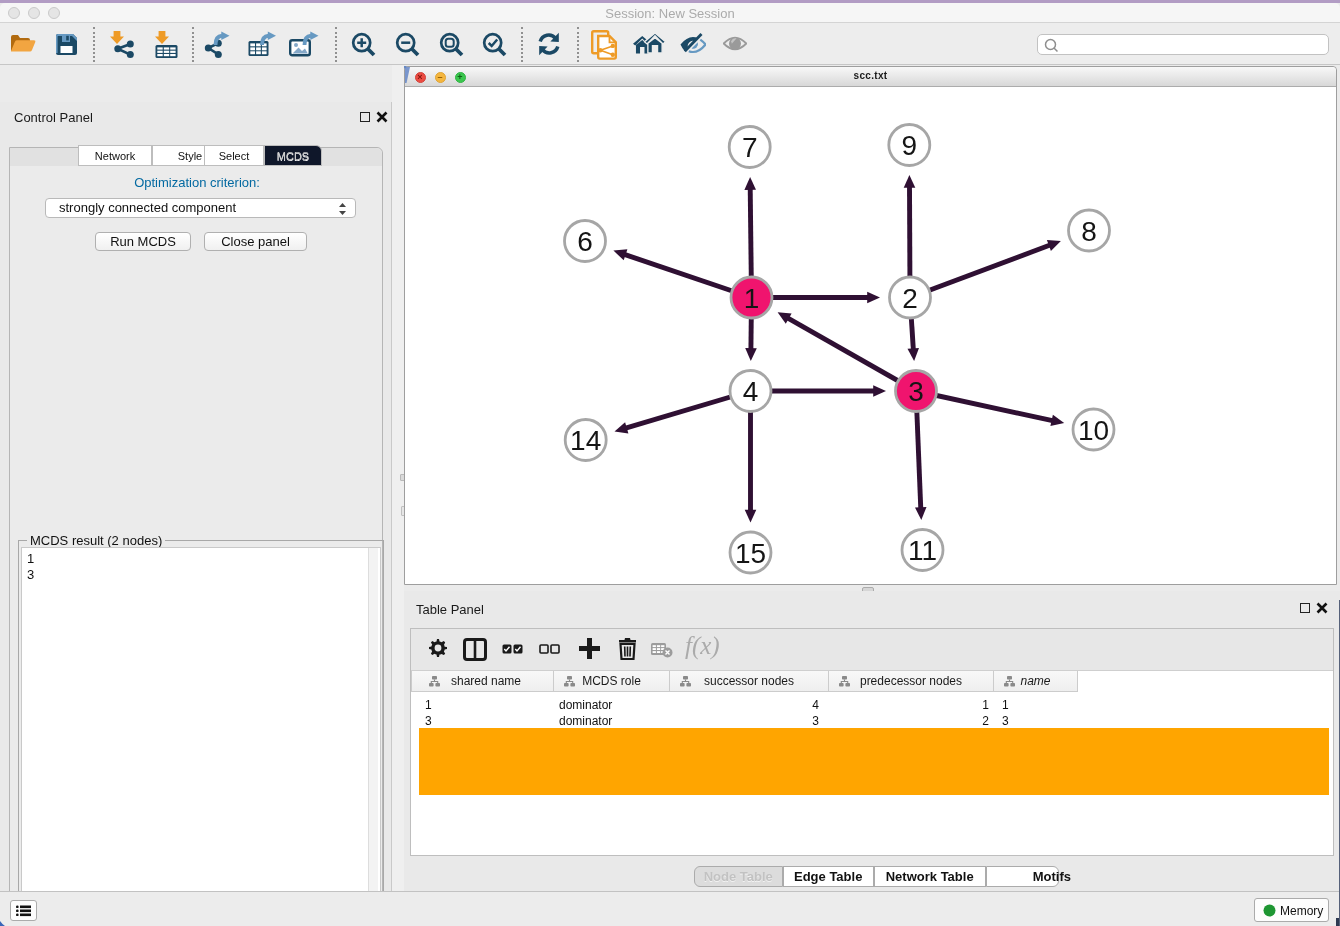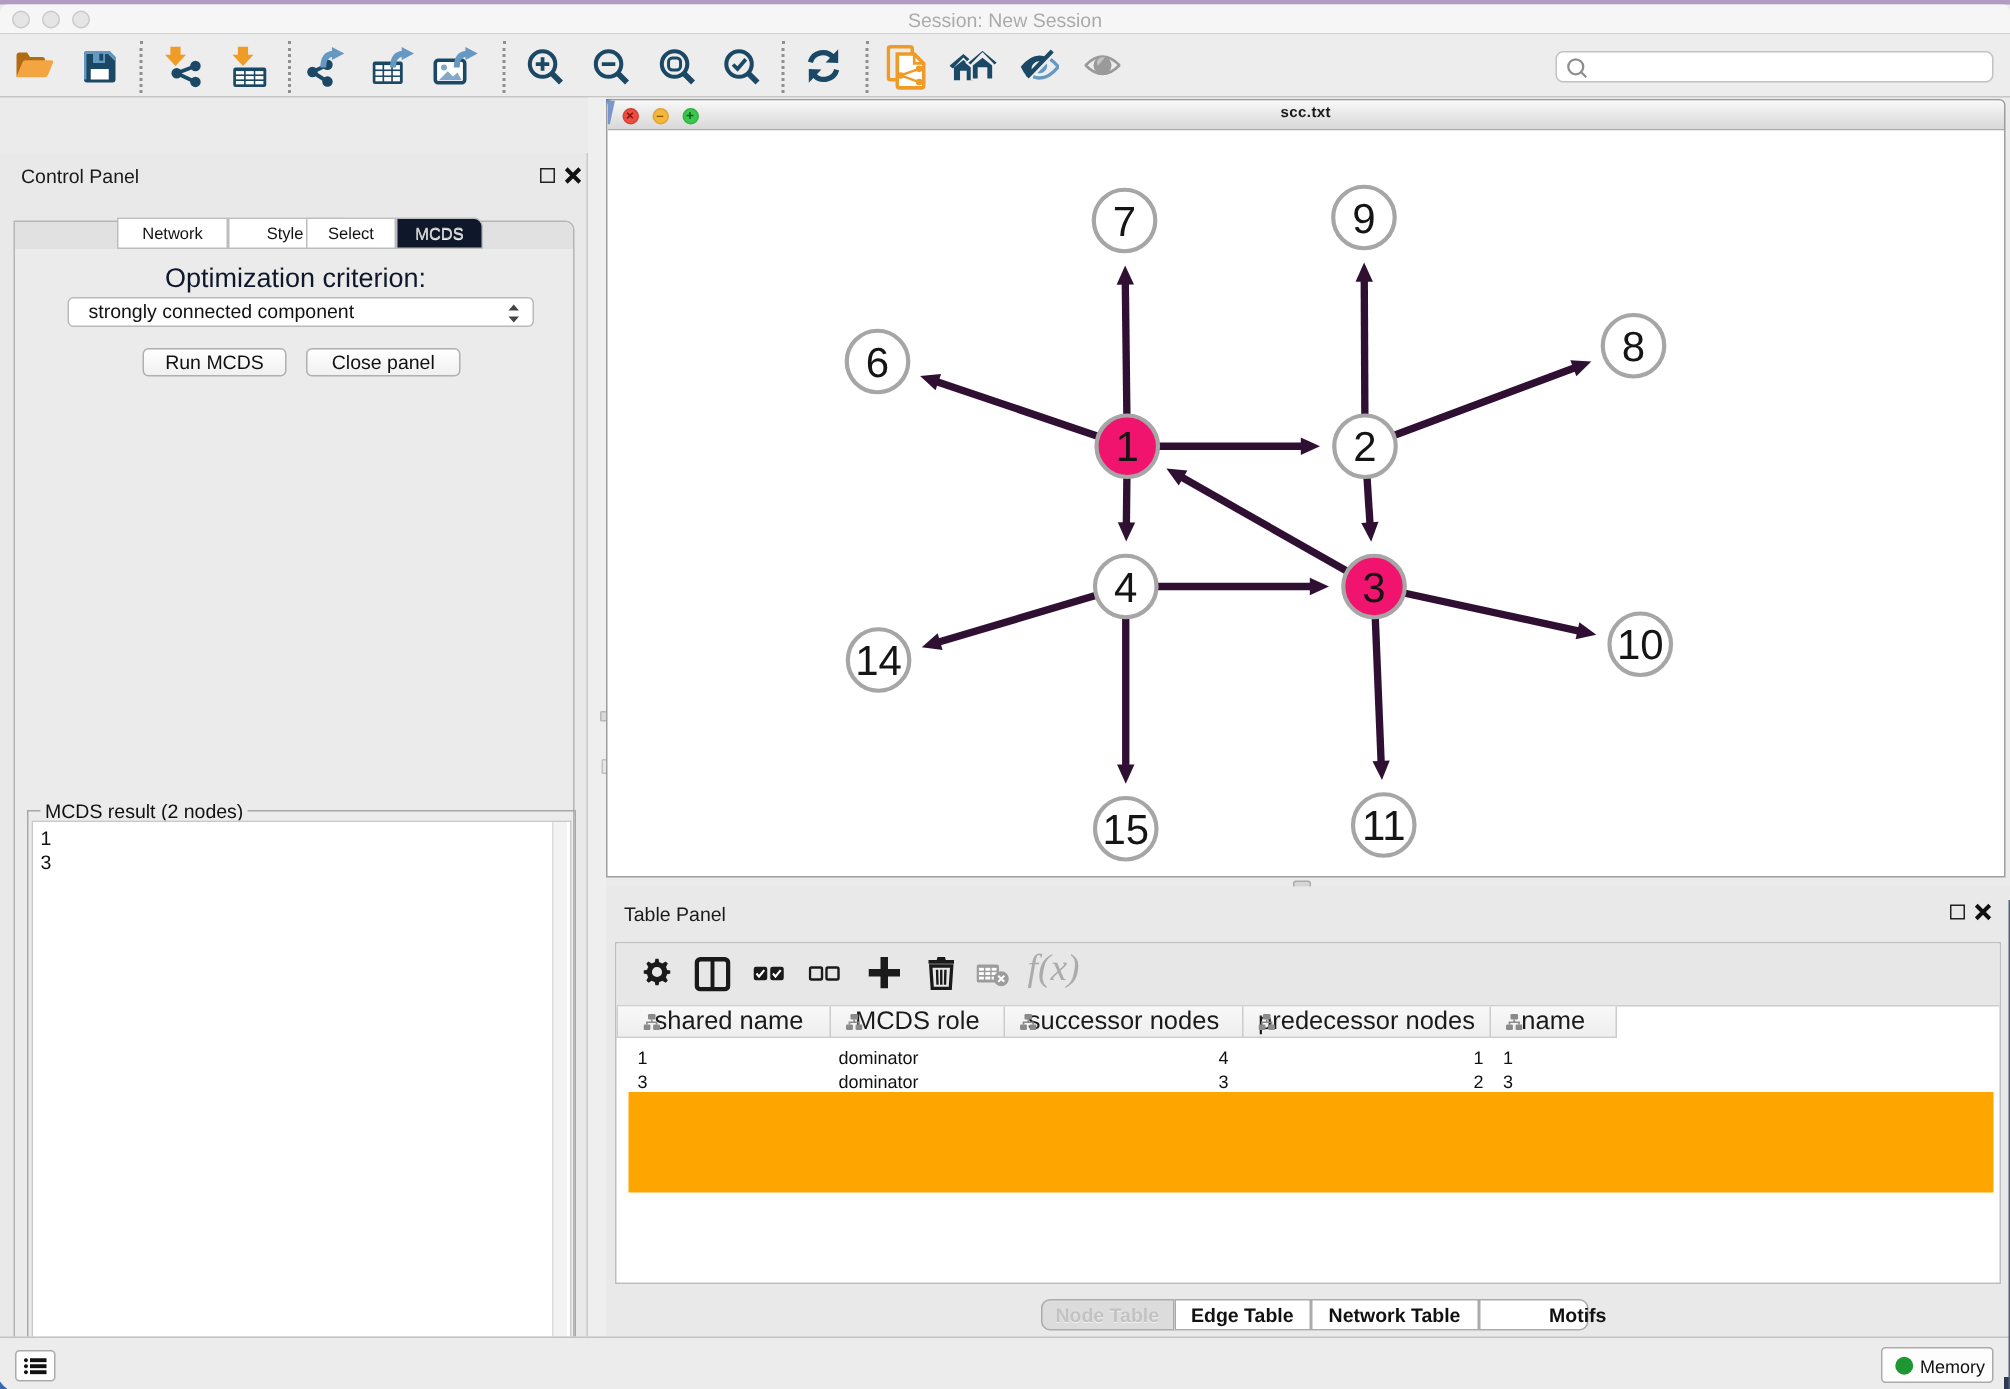--- a/index.html
+++ b/index.html
@@ -23,21 +23,21 @@
 
 
 #cpanel { left:0; top:65px; width:392px; height:826px; background:#E9E9E9; border-right:1px solid #C9C9C9;margin-top:37px; }
 #cp-title { left:14px; top:8px; font-size:13px; color:#1A1A1A; }
 .maxbox { position:absolute; width:10px; height:10px; border:1.6px solid #222; background:transparent; }
 #cp-tabs { left:78px; top:31px; height:21px; z-index:5; }
 .tab { position:absolute; top:12px; height:21px; background:#FFF; border:1px solid #BDBDBD; font-size:11px; color:#111; text-align:center; line-height:20px; }
 .tabdis { background:#0f172a; color:#C9C9C9; text-shadow:0 1px 0 #F5F5F5; }
 #cp-box { left:9px; top:45px; width:374px; height:769px; border:1px solid #B5B5B5; background:#EBEBEB; border-radius:0 6px 6px 6px; }
 #cp-box .innertop { position:absolute; left:0; top:0; width:100%; height:18px; background:#E1E1E1; border-radius:0 6px 0 0; }
-#optlabel { left:0; top:27px; width:374px; text-align:center; font-size:18px; color:#0f172a; }
+#optlabel { left:0; top:27px; width:374px; text-align:center; font-size:13px; color:#0369a1; }
 #dropdown { left:35px; top:50px; width:311px; height:20px; background:#FFF; border:1px solid #B9B9B9; border-radius:4px; font-size:13px; color:#111; line-height:18px; padding-left:13px; }
 .btn { position:absolute; top:84px; height:19px; background:linear-gradient(#FFF,#F0F0F0); border:1px solid #B0B0B0; border-radius:4px; font-size:13px; color:#111; text-align:center; line-height:17px; }
 #grpbox { left:8px; top:392px; width:366px; height:368px; border:1px solid #A8A8A8; }
 #grplegend { left:17px; top:385px; background:#EBEBEB; padding:0 3px; font-size:13px; color:#111; }
 #mcdstext { left:11px; top:399px; width:360px; height:355px; background:#FFF; border:1px solid #C9C9C9; font-size:13px; color:#111; line-height:15.5px; padding:3px 0 0 5px; }
 #mcdsscroll { left:346px; top:0px; width:10px; height:355px; background:#F3F3F3; border-left:1px solid #DDD; }
 
 
 #netframe { left:404px; top:66px; width:933px; height:519px; background:#FFF; border:1px solid #9E9E9E; border-radius:4px 4px 0 0; }
 #nethead { left:0; top:0; width:100%; height:20px; background:linear-gradient(#F8F8F8,#D8D8D8); border-bottom:1px solid #ACACAC; border-radius:4px 4px 0 0; }
@@ -48,21 +48,21 @@
 
 
 #hgrip { left:862px; top:587px; width:12px; height:6px; background:#D6D6D6; border:1px solid #ABABAB; border-radius:2px; }
 
 
 #tpanel { left:404px; top:591px; width:936px; height:300px; background:#E9E9E9; }
 #tp-title { left:12px; top:11px; font-size:13px; color:#1A1A1A; }
 #tp-box { left:6px; top:37px; width:924px; height:228px; border:1px solid #BEBEBE; background:#FFF; }
 #tp-toolbar { left:0; top:0; width:100%; height:42px; background:#E7E7E7; border-bottom:1px solid #CFCFCF; }
 #tp-header { left:0; top:42px; width:667px; height:21px; background:linear-gradient(#F8F8F8,#EEE); border-bottom:1px solid #CCC; }
-.hcol { position:absolute; top:0; height:21px; border-right:1px solid #CCC; font-size:17px; color:#1A1A1A; text-align:center; line-height:20px; }
+.hcol { position:absolute; top:0; height:21px; border-right:1px solid #CCC; font-size:12px; color:#1A1A1A; text-align:center; line-height:20px; }
 .trow { position:absolute; font-size:12px; color:#111; }
 #orangeband { left:8px; top:99px; width:910px; height:67px; background:#FFA500; }
 .btab { position:absolute; top:0; height:21px; background:#FFF; border:1px solid #ABABAB; font-size:13px; color:#111; font-weight:600; text-align:center; line-height:19px; }
 .btab.tabdis { background:#DCDCDC; color:#C2C2C2; text-shadow:0 1px 0 #F2F2F2; }
 
 
 #statusbar { left:0; top:891px; width:1340px; height:35px; background:#ECECEC; border-top:1px solid #C2C2C2; }
 #listbtn { left:10px; top:8px; width:27px; height:21px; background:#FDFDFD; border:1px solid #ABABAB; border-radius:3px; }
 #membtn { left:1254px; top:6px; width:75px; height:24px; background:#FDFDFD; border:1px solid #ABABAB; border-radius:3px; font-size:12px; color:#111; }
 </style>
@@ -395,21 +395,21 @@
         </svg>
         <div class="hcol" style="left:418px; width:165px;">predecessor nodes</div>
         <svg class="abs" style="left:428px; top:5px;" width="11" height="11" viewBox="0 0 11 11">
           <g fill="#8A8A8A">
             <rect x="3" y="0" width="5" height="3.6" rx="0.8"></rect>
             <rect x="0" y="7" width="4.6" height="3.6" rx="0.8"></rect>
             <rect x="6.4" y="7" width="4.6" height="3.6" rx="0.8"></rect>
           </g>
           <path d="M5.5 3.6 L5.5 5.5 M2.3 7 L2.3 5.5 L8.7 5.5 L8.7 7" stroke="#8A8A8A" stroke-width="1.1" fill="none"></path>
         </svg>
-        <div class="hcol" style="left:583px; width:84px;">name</div>
+        <div class="hcol" style="left:583px; width:84px;font-style:italic;">name</div>
         <svg class="abs" style="left:593px; top:5px;" width="11" height="11" viewBox="0 0 11 11">
           <g fill="#8A8A8A">
             <rect x="3" y="0" width="5" height="3.6" rx="0.8"></rect>
             <rect x="0" y="7" width="4.6" height="3.6" rx="0.8"></rect>
             <rect x="6.4" y="7" width="4.6" height="3.6" rx="0.8"></rect>
           </g>
           <path d="M5.5 3.6 L5.5 5.5 M2.3 7 L2.3 5.5 L8.7 5.5 L8.7 7" stroke="#8A8A8A" stroke-width="1.1" fill="none"></path>
         </svg>
     </div>
     <div class="trow" style="left:14px; top:69px;">1</div>

